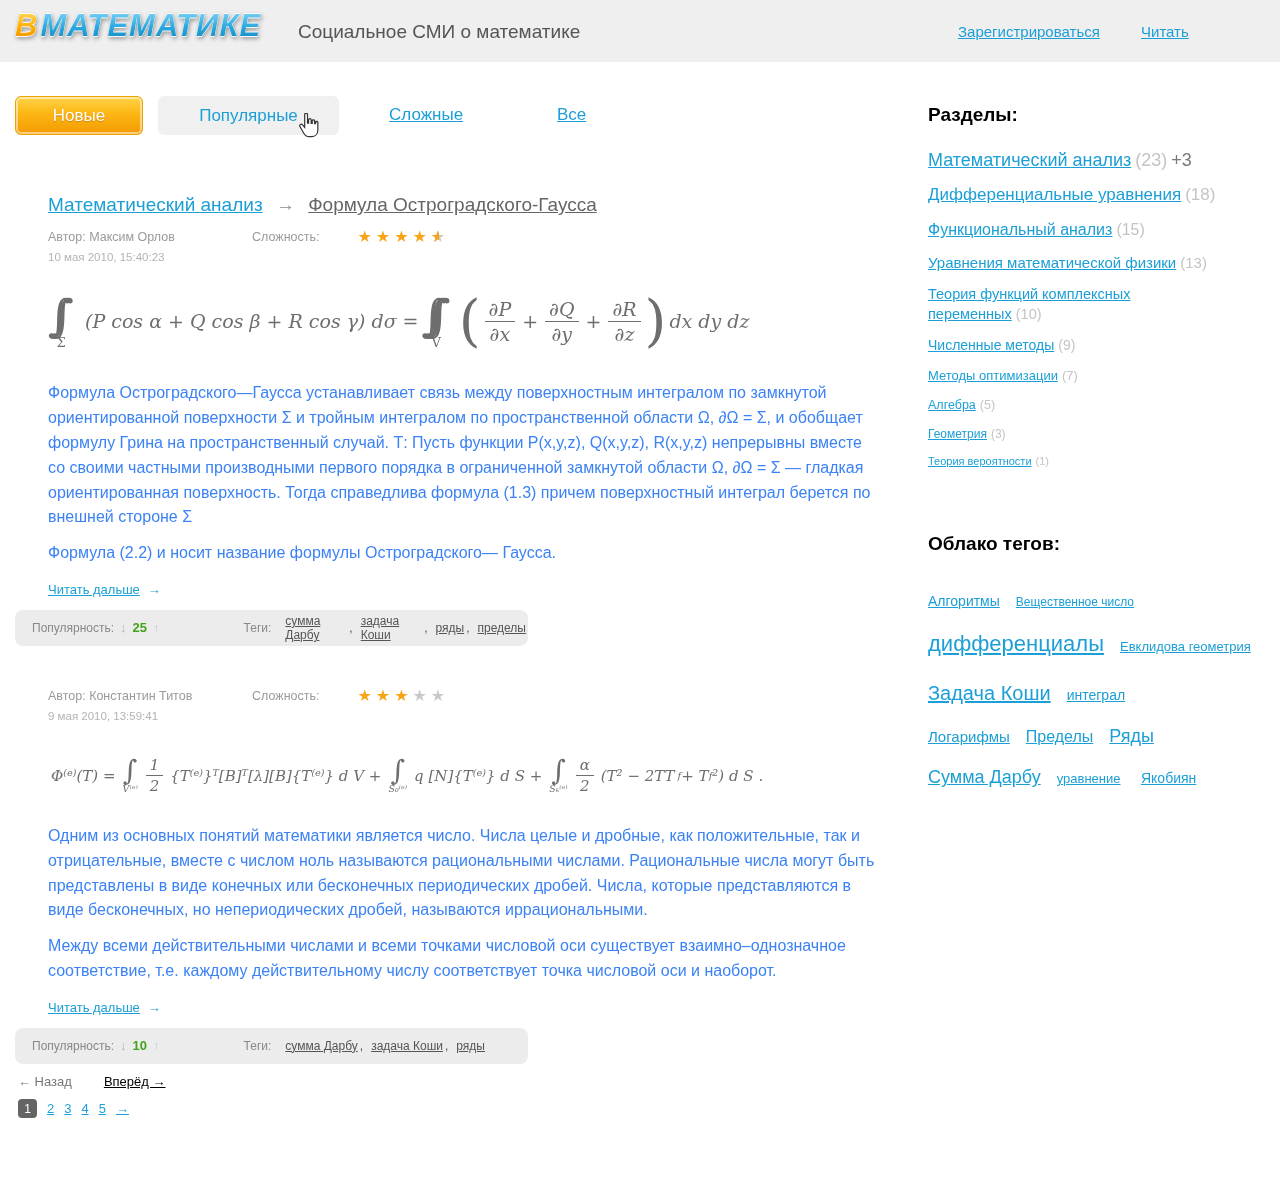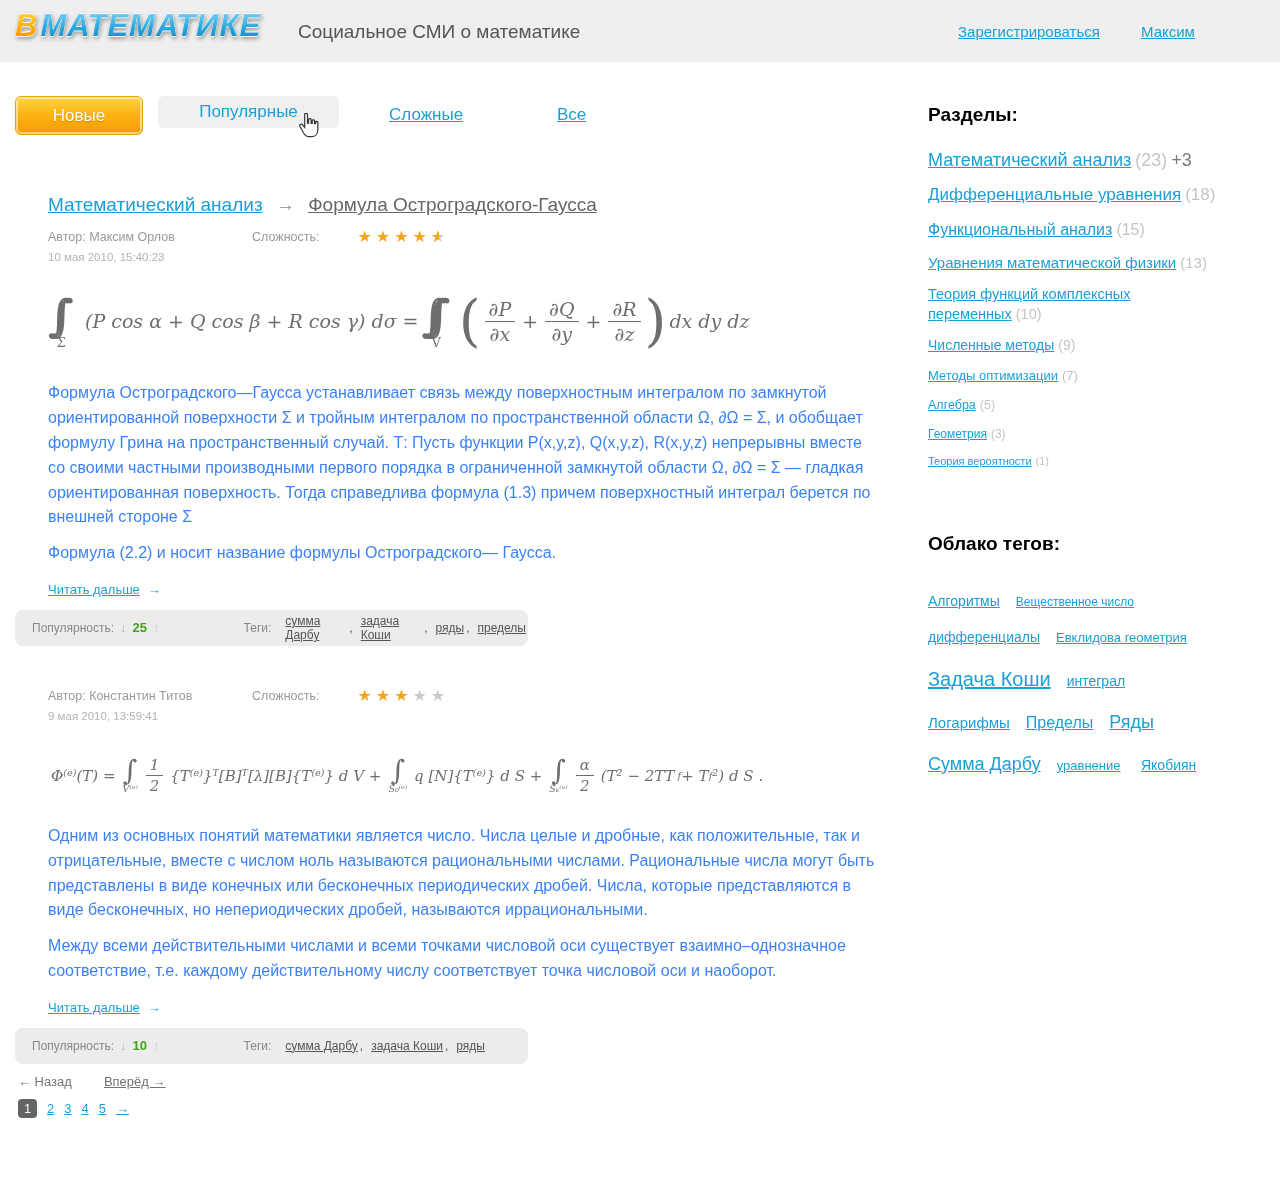--- a/index.html
+++ b/index.html
@@ -18,21 +18,21 @@
   .hdr-link.reg { left:958px; }
   .hdr-link.login { left:1141px; }
 
   
   .tabs { position:absolute; left:0; top:96px; width:900px; height:40px; }
   .btn-new { position:absolute; left:15px; top:0; width:128px; height:39px; border-radius:6px;
              background:linear-gradient(#ffd348,#fcb614 45%,#f49a02); border:1px solid #eca300;
              box-shadow:inset 0 0 0 2px rgba(255,255,255,.5);
              color:#fff; font-size:17px; display:flex; align-items:center; justify-content:center;
              text-shadow:0 1px 1px rgba(170,100,0,.5); cursor:pointer; }
-  .btn-pop { position:absolute; left:158px; top:0; width:181px; height:32px; border-radius:6px; background:#f0f0f0;
+  .btn-pop { position:absolute; left:158px; top:0; width:181px; height:39px; border-radius:6px; background:#f0f0f0;
              color:#1b9fd6; font-size:17px; display:flex; align-items:center; justify-content:center; cursor:pointer; }
   .tab-link { position:absolute; top:9px; font-size:17px; color:#1b9fd6; text-decoration:underline; cursor:pointer; }
   .tab-link.hard { left:389px; }
   .tab-link.all  { left:557px; }
   .cursor-icon { position:absolute; left:296px; top:113px; width:26px; height:28px; z-index:50; pointer-events:none; }
 
   
   .main { position:absolute; left:48px; top:190px; width:832px; }
   .art-title { font-size:19px; line-height:1.6; color:#666; }
   .art-title .cat { color:#1b9fd6; text-decoration:underline; cursor:pointer; }
@@ -81,21 +81,21 @@
   .bar-tag { color:#555; text-decoration:underline; cursor:pointer; margin-right:2px; }
   .bar-comma { color:#555; margin-right:8px; }
 
   .article-2 { margin-top:42px; }
   .article-2 .art-title { width:780px; }
 
   
   .pager { position:absolute; left:18px; top:1074px; font-size:13px; }
   .pager-row1 { display:flex; gap:32px; }
   .pg-back { color:#777; cursor:pointer; }
-  .pg-fwd { color:#737373; text-decoration:underline; cursor:pointer; }
+  .pg-fwd { color:#000000; text-decoration:underline; cursor:pointer; }
   .pager-row2 { display:flex; align-items:center; gap:10px; margin-top:10px; }
   .pg-cur { width:19px; height:19px; background:#646464; border-radius:4px; color:#fff; font-size:12px;
             display:flex; align-items:center; justify-content:center; }
   .pg-num { color:#1b9fd6; text-decoration:underline; cursor:pointer; }
   .pg-more { color:#1b9fd6; cursor:pointer; text-decoration:underline; }
 
   
   .sidebar { position:absolute; left:928px; top:104px; width:330px; }
   .sb-title { font-size:19px; font-weight:bold; color:#000000; margin-bottom:22px; }
   .sec-item { margin-bottom:12px; line-height:1.35; }
@@ -103,36 +103,36 @@
   .sec-count { color:#c4c4c4; margin-left:4px; }
   .sec-extra { color:#7a7a7a; margin-left:4px; }
   .s1 { font-size:18px; }  .s2 { font-size:17px; }  .s3 { font-size:16px; }
   .s4 { font-size:15px; }  .s5 { font-size:14.5px; width:230px; display:block; }
   .s6 { font-size:14px; }  .s7 { font-size:13px; }  .s8 { font-size:12.5px; }
   .s9 { font-size:12px; }  .s10 { font-size:11px; }
 
   .cloud-title { margin-top:64px; }
   .cloud { margin-top:28px; width:310px; line-height:2.3; }
   .cloud a { color:#1b9fd6; text-decoration:underline; cursor:pointer; margin-right:16px; white-space:nowrap; }
-  .t14 { font-size:14px; } .t12 { font-size:12px; } .t17 { font-size:14px; }
+  .t14 { font-size:14px; } .t12 { font-size:12px; } .t17 { font-size:22px; }
   .t13 { font-size:13px; } .t20 { font-size:20px; } .t15 { font-size:15px; }
   .t16 { font-size:16px; } .t18 { font-size:18px; }
 </style>
 </head>
 <body>
 
 <div class="page">
 
   <div class="header">
     <div class="logo">
       <span class="v">В</span><span class="rest">МАТЕМАТИКЕ</span>
     </div>
     <div class="tagline">Социальное СМИ о математике</div>
     <a class="hdr-link reg">Зарегистрироваться</a>
-    <a class="hdr-link login">Максим</a>
+    <a class="hdr-link login">Читать</a>
   </div>
 
   <div class="tabs">
     <div class="btn-new">Новые</div>
     <div class="btn-pop">Популярные</div>
     <a class="tab-link hard">Сложные</a>
     <a class="tab-link all">Все</a>
   </div>
 
   <svg class="cursor-icon" viewBox="0 0 24 26">

